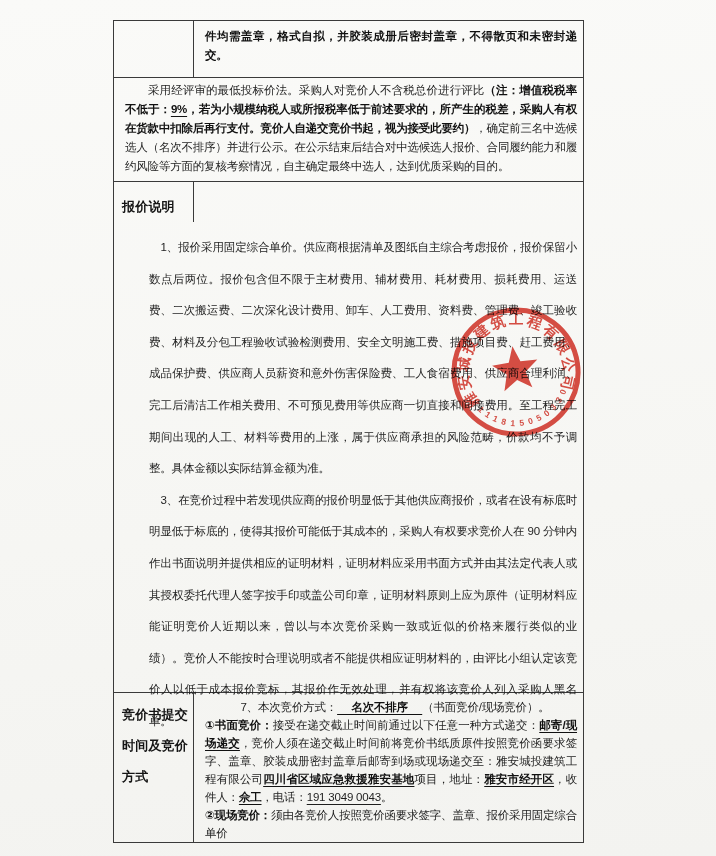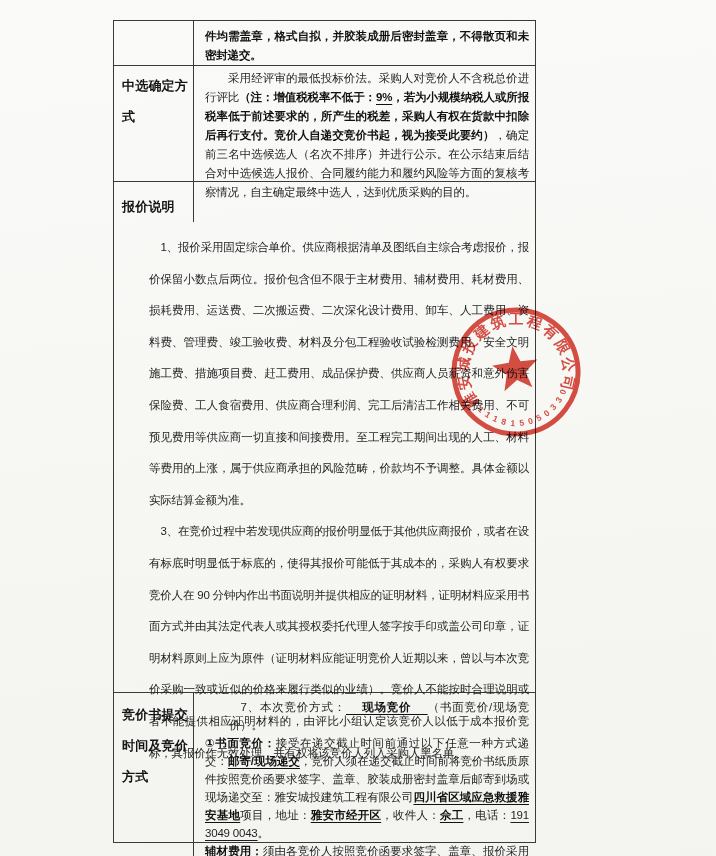--- a/index.html
+++ b/index.html
@@ -9,21 +9,21 @@
     width: 716px;
     height: 856px;
     background: linear-gradient(175deg, #fafaf8 0%, #f6f6f3 60%, #f3f3f0 100%);
     overflow: hidden;
     font-family: "Liberation Sans", "DejaVu Sans", sans-serif;
     color: #1b1b1b;
   }
   .doc-table {
     position: absolute;
     left: 113px; top: 20px;
-    width: 423px; height: 823px;
+    width: 471px; height: 823px;
     border: 1.5px solid #3a3a3a;
     display: flex;
     flex-direction: column;
   }
   .t-row { display: flex; flex-direction: row; border-bottom: 1.5px solid #3a3a3a; }
   .t-row:last-child { border-bottom: none; }
   .r1 { height: 64px; }
   .r2 { height: 116px; }
   .r3 { height: 511px; flex-direction: column; }
   .r4 { flex: 1; }
@@ -76,40 +76,39 @@
   <div class="doc-table">
 
     <div class="t-row r1">
       <div class="label-cell"></div>
       <div class="content-cell">
         <p class="para"><span class="b">件均需盖章，格式自拟，并胶装成册后密封盖章，不得散页和未密封递交。</span></p>
       </div>
     </div>
 
     <div class="t-row r2">
-      <div class="label-cell">中选确定方式</div>
       <div class="content-cell">
         <p class="para ind2"><span>采用经评审的最低投标价法。采购人对竞价人不含税总价进行评比</span><span class="b">（注：增值税税率不低于：</span><span class="b u">9%</span><span class="b">，若为小规模纳税人或所报税率低于前述要求的，所产生的税差，采购人有权在货款中扣除后再行支付。竞价人自递交竞价书起，视为接受此要约）</span><span>，确定前三名中选候选人（名次不排序）并进行公示。在公示结束后结合对中选候选人报价、合同履约能力和履约风险等方面的复核考察情况，自主确定最终中选人，达到优质采购的目的。</span></p>
       </div>
     </div>
 
     <div class="t-row r3">
       <div class="label-cell">报价说明</div>
       <div class="content-cell">
         <p class="para ind1"><span>1、报价采用固定综合单价。供应商根据清单及图纸自主综合考虑报价，报价保留小数点后两位。报价包含但不限于主材费用、辅材费用、耗材费用、损耗费用、运送费、二次搬运费、二次深化设计费用、卸车、人工费用、资料费、管理费、竣工验收费、材料及分包工程验收试验检测费用、安全文明施工费、措施项目费、赶工费用、成品保护费、供应商人员薪资和意外伤害保险费、工人食宿费用、供应商合理利润、完工后清洁工作相关费用、不可预见费用等供应商一切直接和间接费用。至工程完工期间出现的人工、材料等费用的上涨，属于供应商承担的风险范畴，价款均不予调整。具体金额以实际结算金额为准。</span></p>
         <p class="para ind1"><span>3、在竞价过程中若发现供应商的报价明显低于其他供应商报价，或者在设有标底时明显低于标底的，使得其报价可能低于其成本的，采购人有权要求竞价人在 90 分钟内作出书面说明并提供相应的证明材料，证明材料应采用书面方式并由其法定代表人或其授权委托代理人签字按手印或盖公司印章，证明材料原则上应为原件（证明材料应能证明竞价人近期以来，曾以与本次竞价采购一致或近似的价格来履行类似的业绩）。竞价人不能按时合理说明或者不能提供相应证明材料的，由评比小组认定该竞价人以低于成本报价竞标，其报价作无效处理，并有权将该竞价人列入采购人黑名单。</span></p>
       </div>
     </div>
 
     <div class="t-row r4">
       <div class="label-cell">竞价书提交时间及竞价方式</div>
       <div class="content-cell">
-        <p class="para ind1"><span>7、本次竞价方式：</span><span class="b u">　 现场竞价 　</span><span>（书面竞价/现场竞价）。</span></p>
+        <p class="para ind1"><span>7、本次竞价方式：</span><span class="b u">　 名次不排序 　</span><span>（书面竞价/现场竞价）。</span></p>
         <p class="para"><span class="b">①书面竞价：</span><span>接受在递交截止时间前通过以下任意一种方式递交：</span><span class="b u">邮寄/现场递交</span><span>，竞价人须在递交截止时间前将竞价书纸质原件按照竞价函要求签字、盖章、胶装成册密封盖章后邮寄到场或现场递交至：雅安城投建筑工程有限公司</span><span class="b u">四川省区域应急救援雅安基地</span><span>项目，地址：</span><span class="b u">雅安市经开区</span><span>，收件人：</span><span class="b u">佘工</span><span>，电话：</span><span class="u">191 3049 0043</span><span>。</span></p>
-        <p class="para"><span class="b">辅材费用：</span><span>须由各竞价人按照竞价函要求签字、盖章、报价采用固定综合单价</span></p>
+        <p class="para"><span class="b">②现场竞价：</span><span>须由各竞价人按照竞价函要求签字、盖章、报价采用固定综合单价</span></p>
       </div>
     </div>
 
   </div>
 
   <svg class="seal" viewBox="0 0 140 140" xmlns="http://www.w3.org/2000/svg">
     <circle cx="70" cy="70" r="62" fill="none" stroke="#d6362c" stroke-width="5"></circle>
     <polygon fill="#d6362c" points="70,44 75.9,59.9 92.8,60.6 79.5,71.1 84.1,87.4 70,78 55.9,87.4 60.5,71.1 47.2,60.6 64.1,59.9"></polygon>
     <defs>
       <path id="seal-top-arc" d="M 30.7 97.6 A 48 48 0 1 1 109.3 97.6" fill="none"></path>

